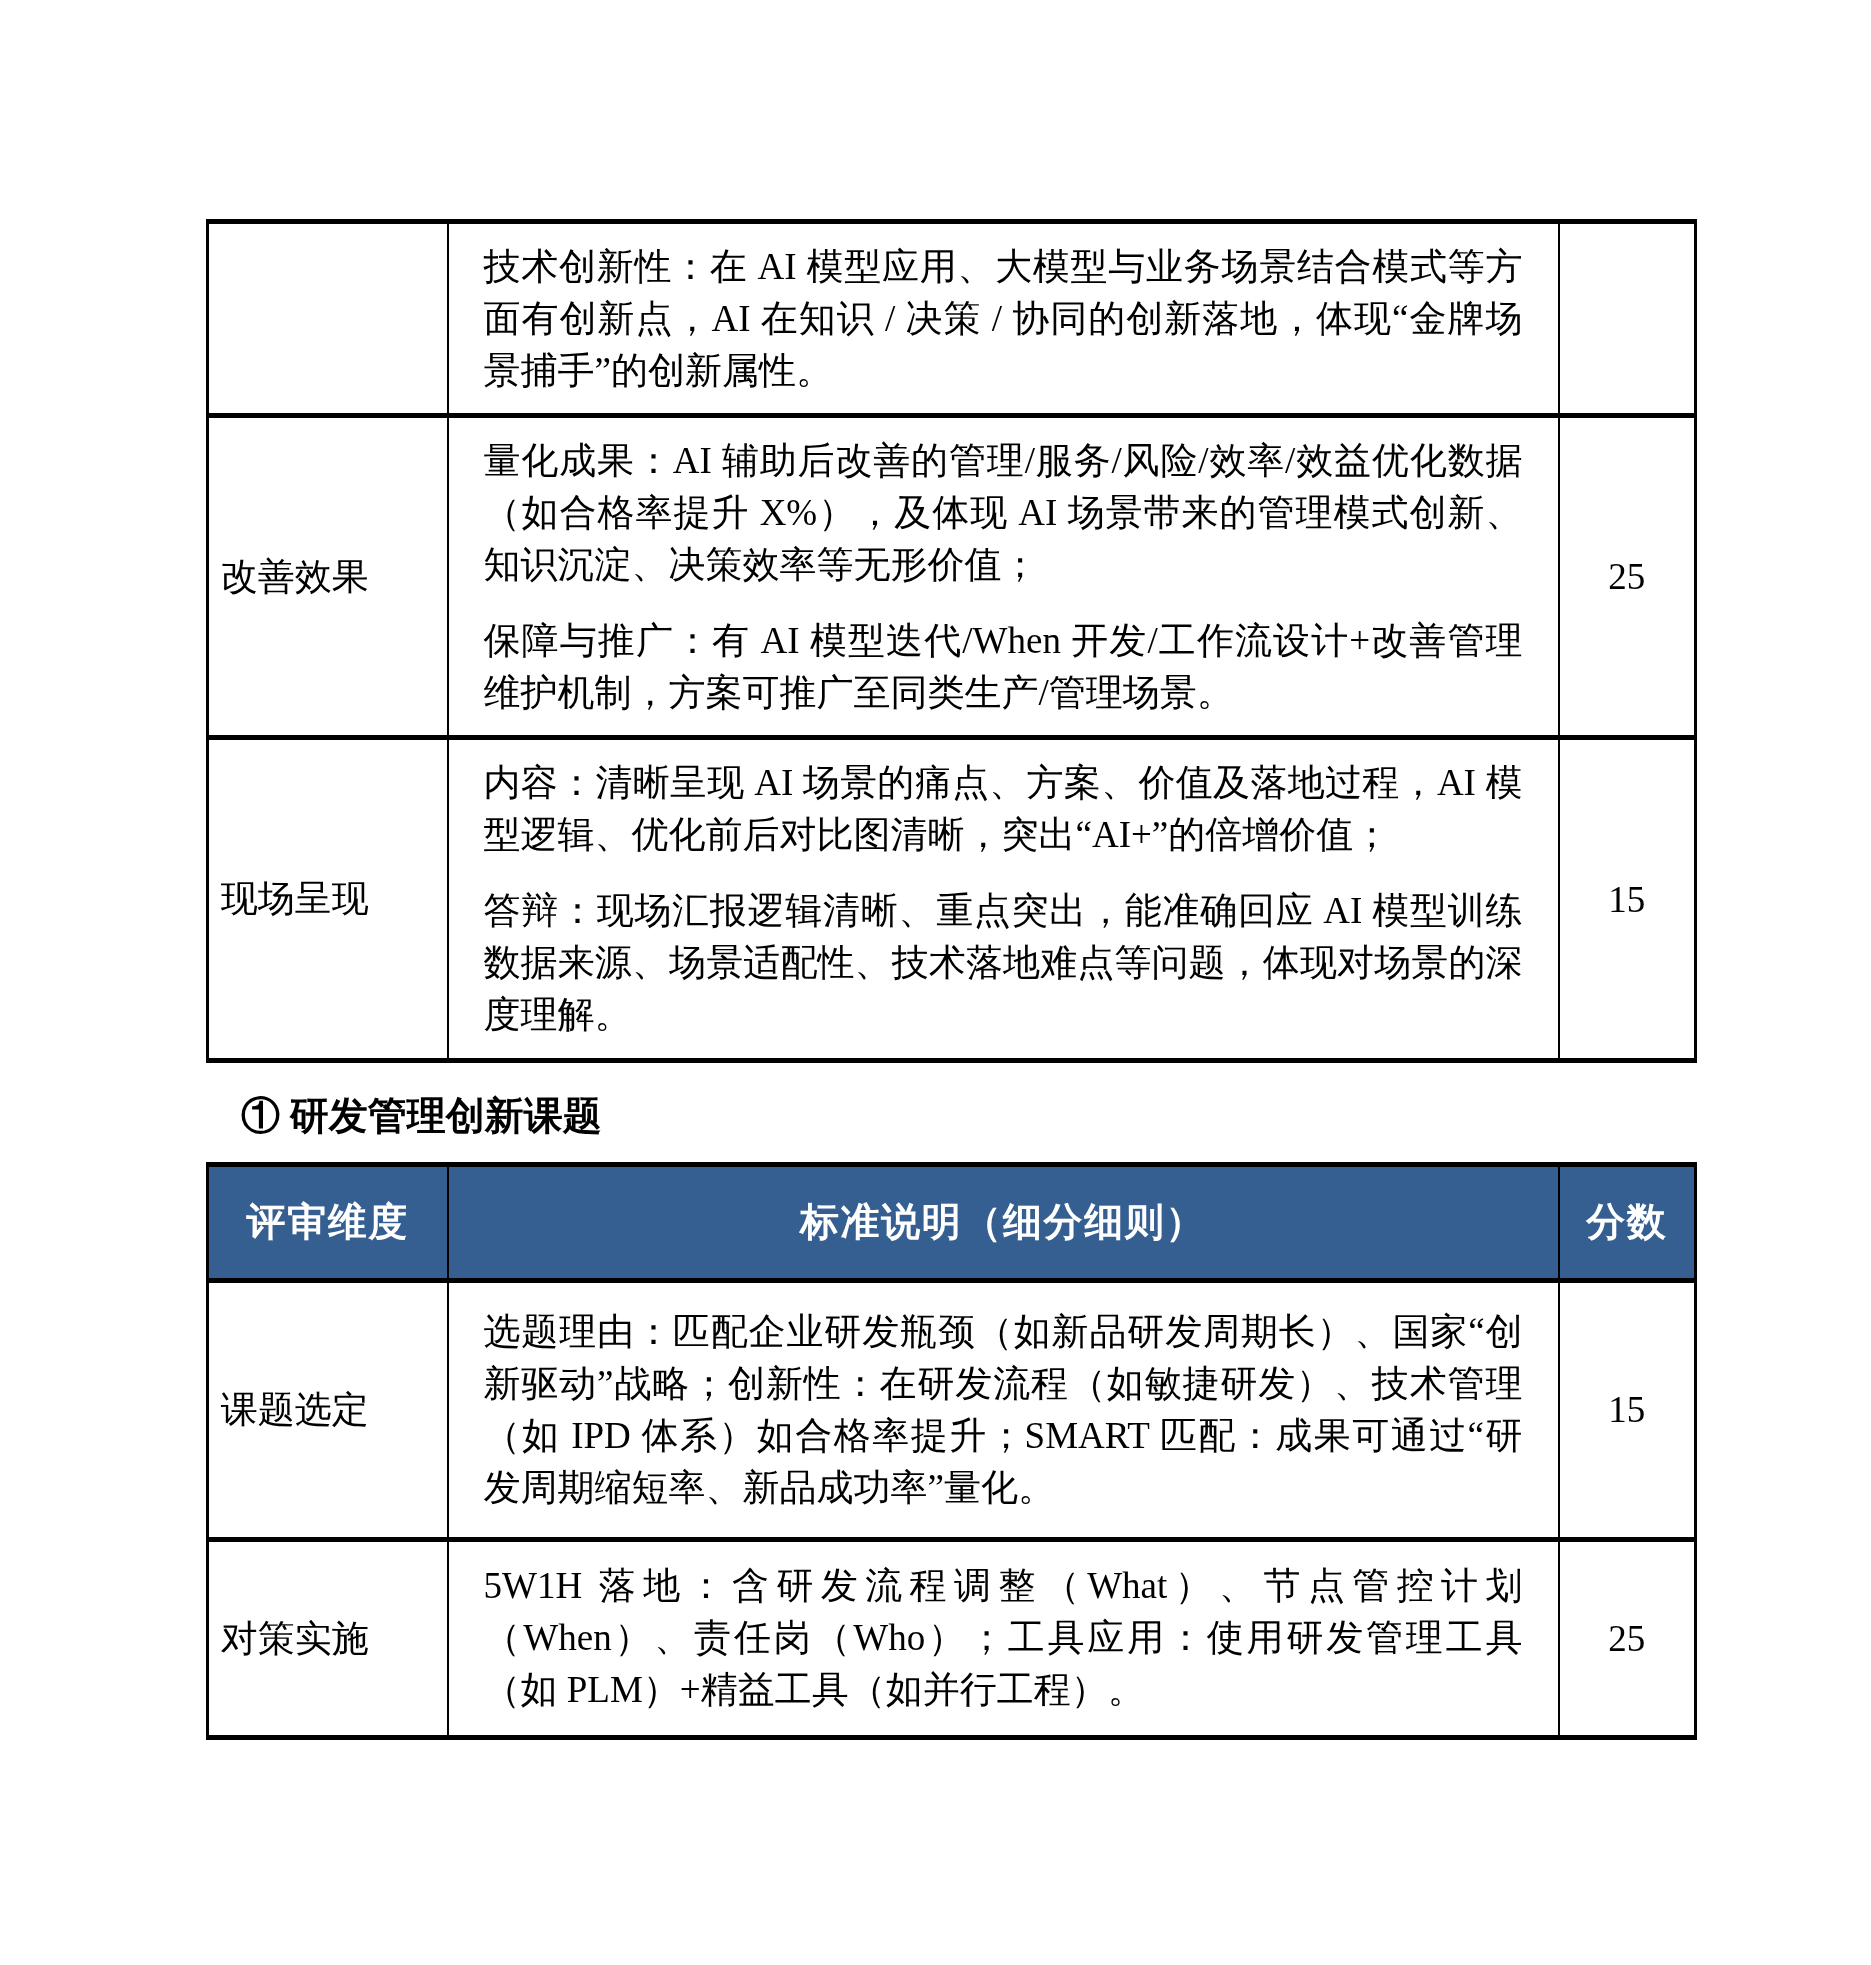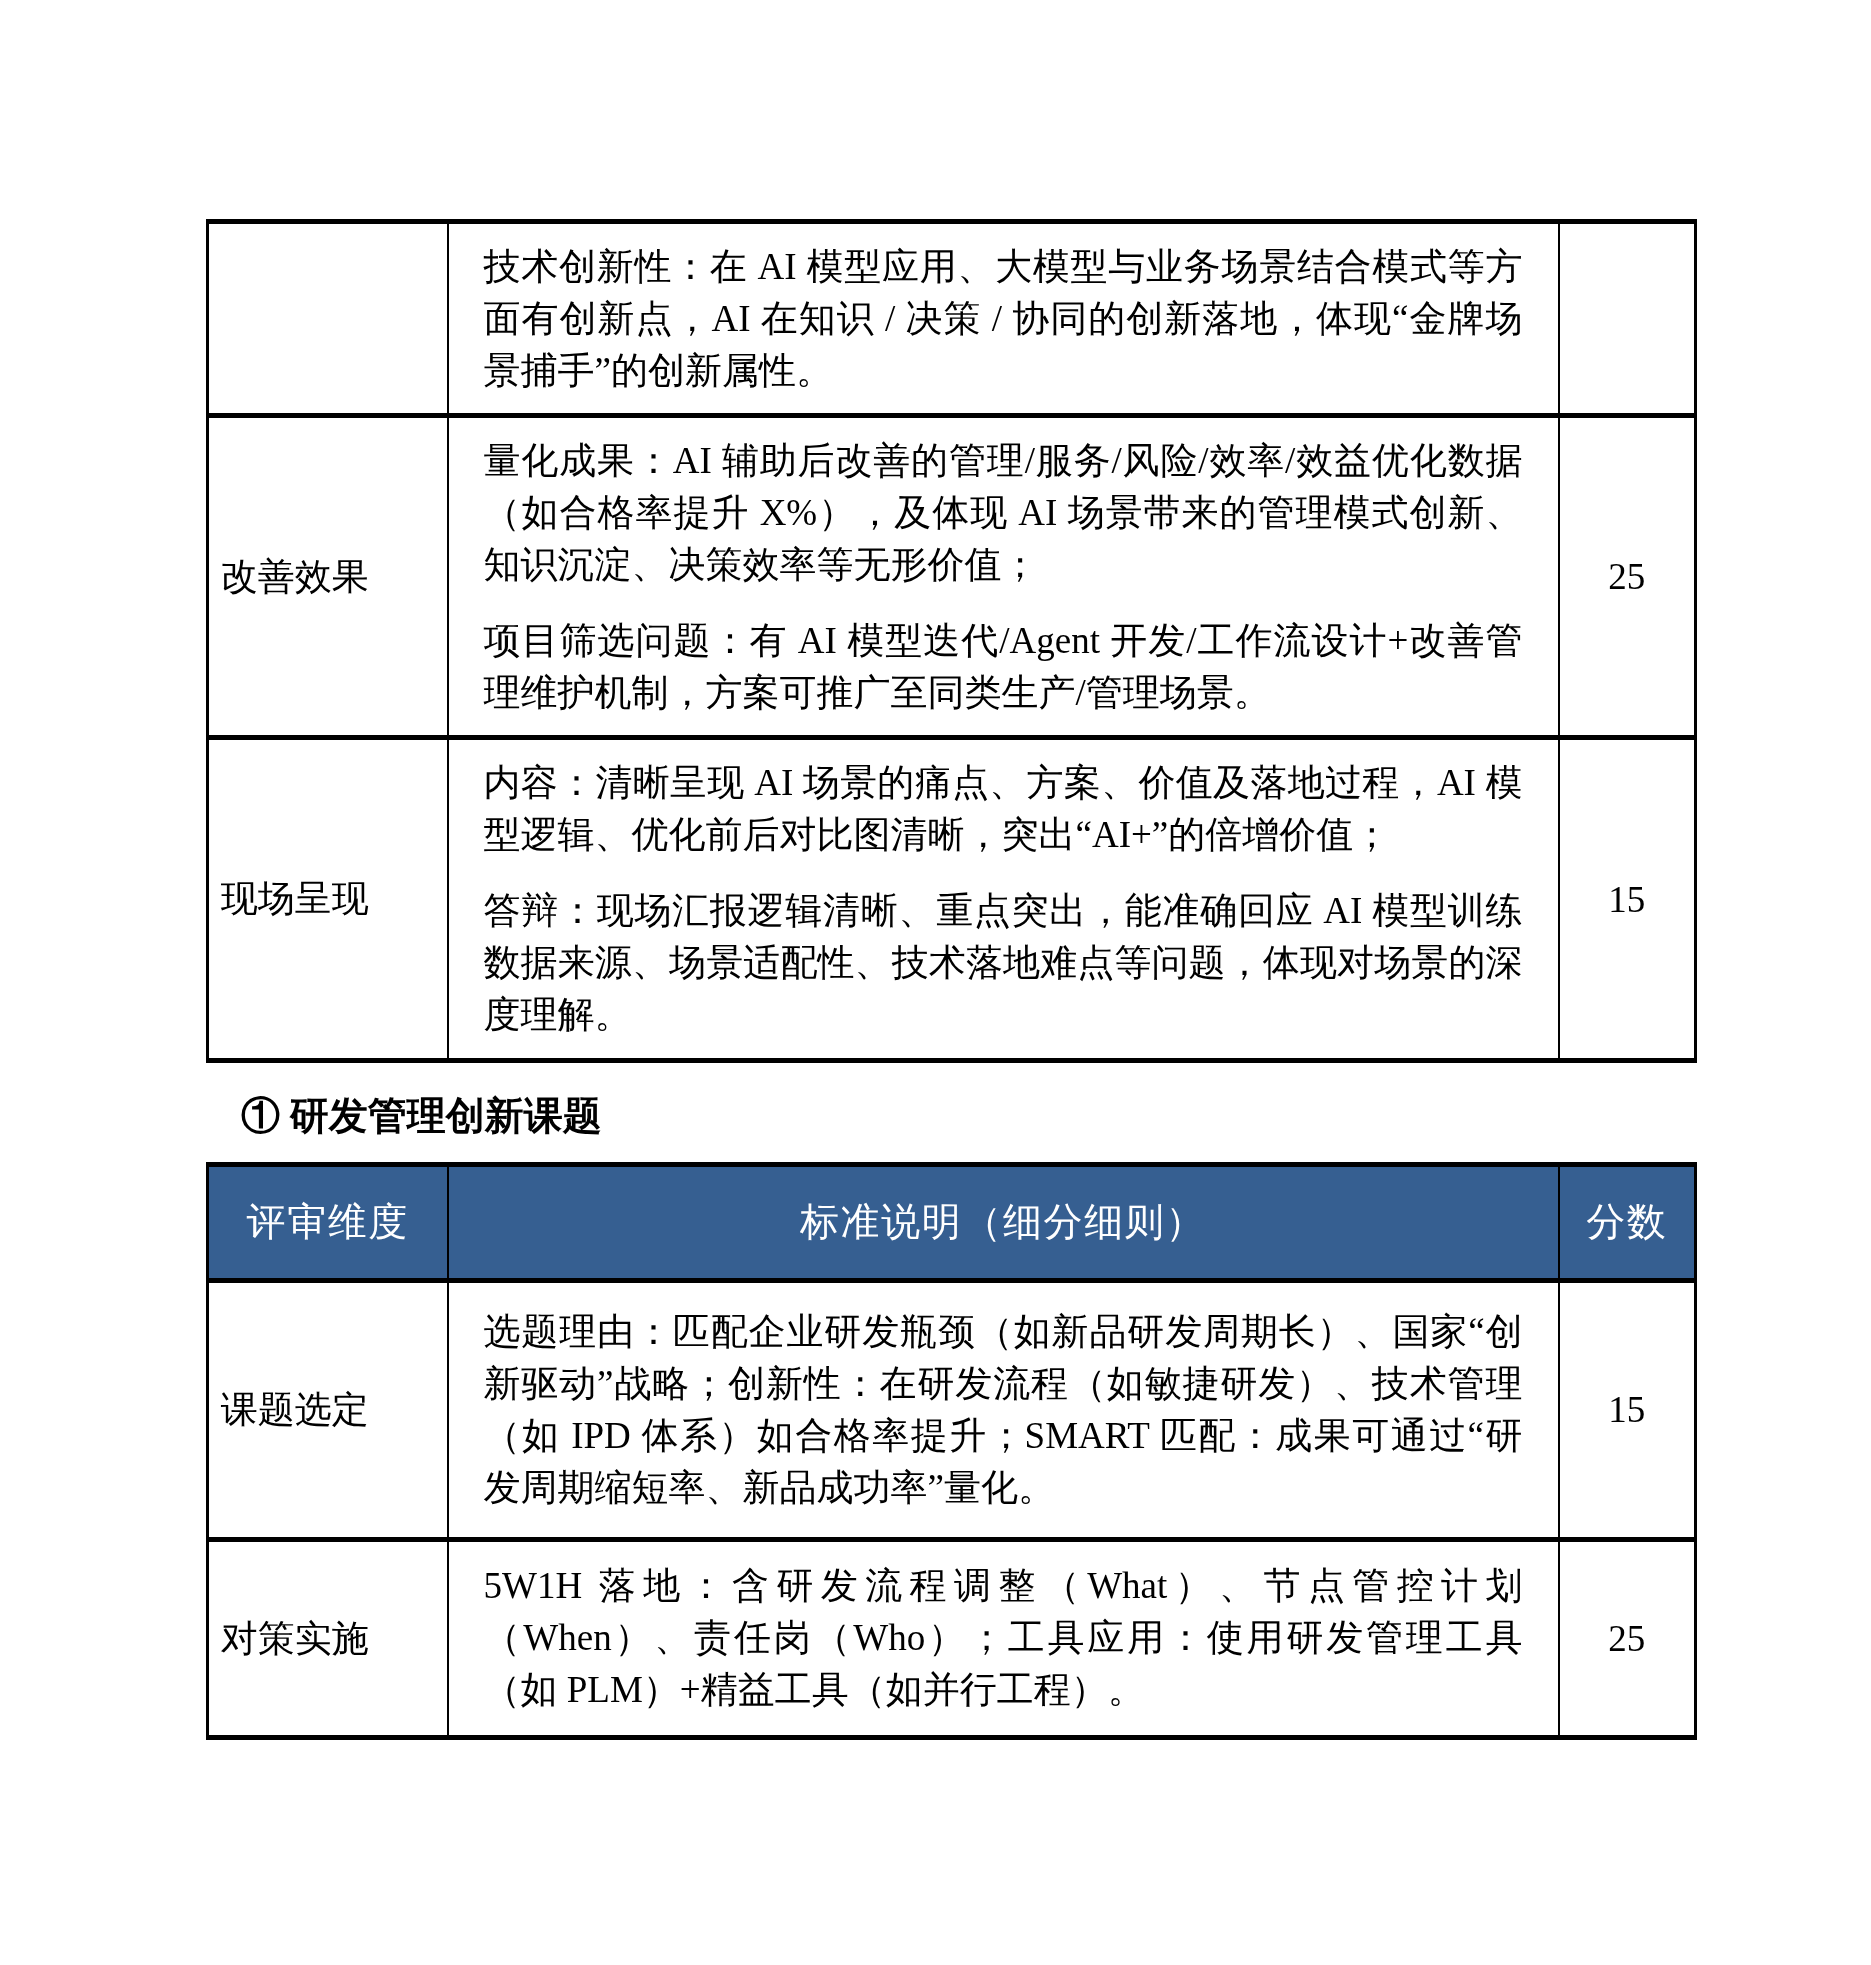--- a/index.html
+++ b/index.html
@@ -31,21 +31,21 @@
   .score-table col.col-score{width:137px;}
   .score-table td,.score-table th{
     border-left:2.8px solid var(--border);
     border-right:2.8px solid var(--border);
     border-top:5.1px solid var(--border);
     border-bottom:5.1px solid var(--border);
   }
   .score-table th{
     background:var(--header-bg);
     color:var(--header-text);
-    font-weight:normal;
+    font-weight:bold;
     font-size:39px;
     text-align:center;
     vertical-align:middle;
     height:109px;
     letter-spacing:1.6px;
   }
   .score-table td{
     font-size:37px;
     vertical-align:middle;
   }
@@ -103,21 +103,21 @@
           <td class="dim"></td>
           <td class="desc">
             <p>技术创新性：在 AI 模型应用、大模型与业务场景结合模式等方面有创新点，AI 在知识 / 决策 / 协同的创新落地，体现“金牌场景捕手”的创新属性。</p>
           </td>
           <td class="score"></td>
         </tr>
         <tr>
           <td class="dim">改善效果</td>
           <td class="desc">
             <p>量化成果：AI 辅助后改善的管理/服务/风险/效率/效益优化数据（如合格率提升 X%），及体现 AI 场景带来的管理模式创新、知识沉淀、决策效率等无形价值；</p>
-            <p>项目筛选问题：有 AI 模型迭代/Agent 开发/工作流设计+改善管理维护机制，方案可推广至同类生产/管理场景。</p>
+            <p>保障与推广：有 AI 模型迭代/When 开发/工作流设计+改善管理维护机制，方案可推广至同类生产/管理场景。</p>
           </td>
           <td class="score">25</td>
         </tr>
         <tr>
           <td class="dim">现场呈现</td>
           <td class="desc">
             <p>内容：清晰呈现 AI 场景的痛点、方案、价值及落地过程，AI 模型逻辑、优化前后对比图清晰，突出“AI+”的倍增价值；</p>
             <p>答辩：现场汇报逻辑清晰、重点突出，能准确回应 AI 模型训练数据来源、场景适配性、技术落地难点等问题，体现对场景的深度理解。</p>
           </td>
           <td class="score">15</td>

